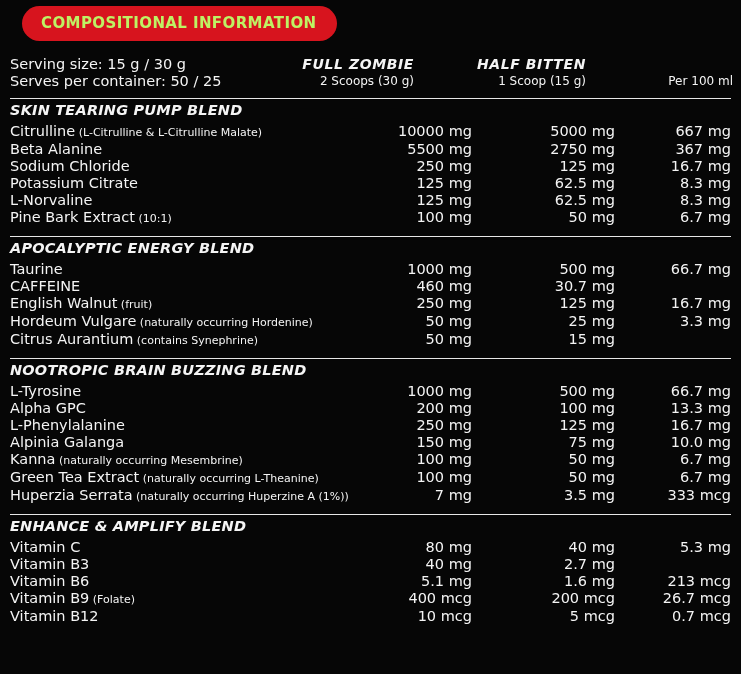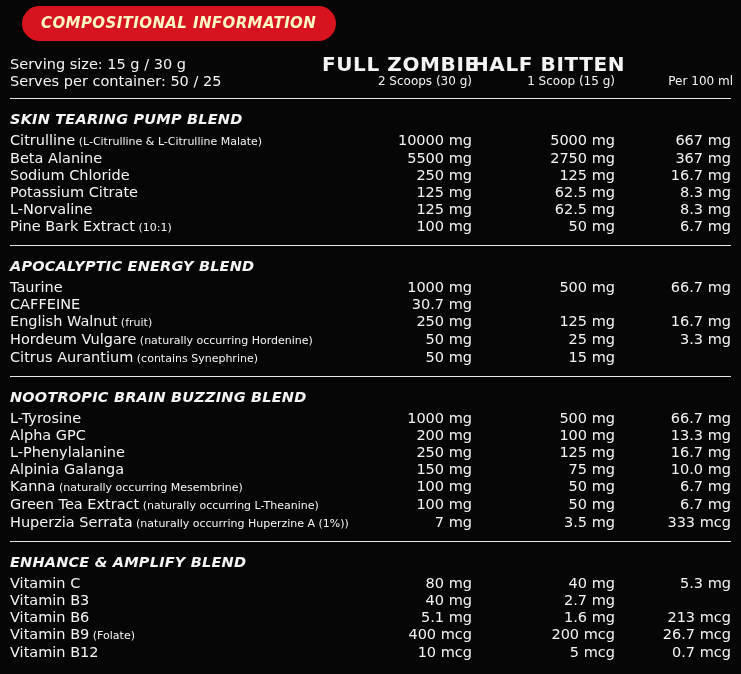--- a/index.html
+++ b/index.html
@@ -14,51 +14,52 @@
     width:741px;height:674px;
     background:var(--bg);
     color:var(--fg);
     font-family:"DejaVu Sans", sans-serif;
     overflow:hidden;
   }
   .badge{
     display:inline-block;
     margin:6px 0 0 22px;
     background:var(--accent);
-    color:#fef9c3;
+    color:#bef264;
     font-weight:bold;
-    font-style:italic;
     font-size:15px;
     letter-spacing:.4px;
     padding:8px 20px 9px 19px;
     border-radius:18px;
   }
   .grid{
     display:grid;
     grid-template-columns:minmax(0,1fr) 150px 143px 118px;
     padding:0 8px 0 10px;
     align-items:end;
   }
   .hdr{
     margin-top:15px;
     font-size:14.5px;
     line-height:17px;
+    gap:29px;
   }
   .hdr .serving{white-space:nowrap;}
   .col-head{text-align:right;white-space:nowrap;}
   .col-title{
     font-weight:bold;
-    font-size:20px;
+    font-style:italic;
+    font-size:14px;
     letter-spacing:.6px;
   }
   .col-sub{font-size:12px;}
   .section{
     border-top:1px solid var(--line);
     margin:0 10px 0 10px;
-    padding:12px 0 9px 0;
+    padding:3px 0 9px 0;
   }
   .sec-title{
     font-weight:bold;
     font-style:italic;
     font-size:14.5px;
     line-height:17px;
     margin-bottom:4px;
     letter-spacing:.2px;
   }
   .row{
@@ -141,20 +142,21 @@
     <div class="section">
       <div class="sec-title">APOCALYPTIC ENERGY BLEND</div>
       <div class="row">
         <div class="name"><span class="nm">Taurine</span></div>
         <div class="val">1000 mg</div>
         <div class="val">500 mg</div>
         <div class="val">66.7 mg</div>
       </div>
       <div class="row bold">
         <div class="name"><span class="nm">CAFFEINE</span></div>
+        <div class="val">460 mg</div>
         <div class="val">30.7 mg</div>
       </div>
       <div class="row">
         <div class="name"><span class="nm">English Walnut</span><span class="note"> (fruit)</span></div>
         <div class="val">250 mg</div>
         <div class="val">125 mg</div>
         <div class="val">16.7 mg</div>
       </div>
       <div class="row">
         <div class="name"><span class="nm">Hordeum Vulgare</span><span class="note"> (naturally occurring Hordenine)</span></div>

